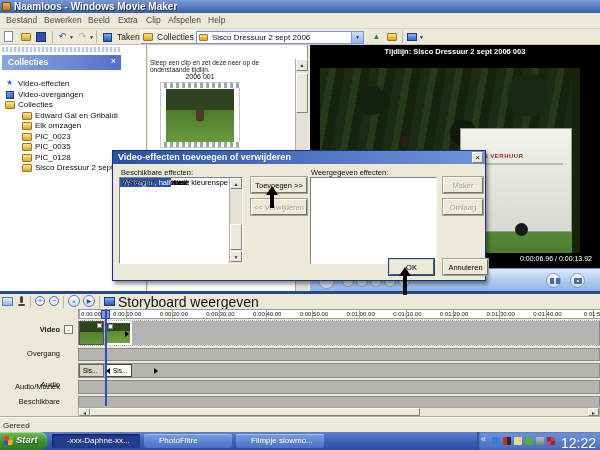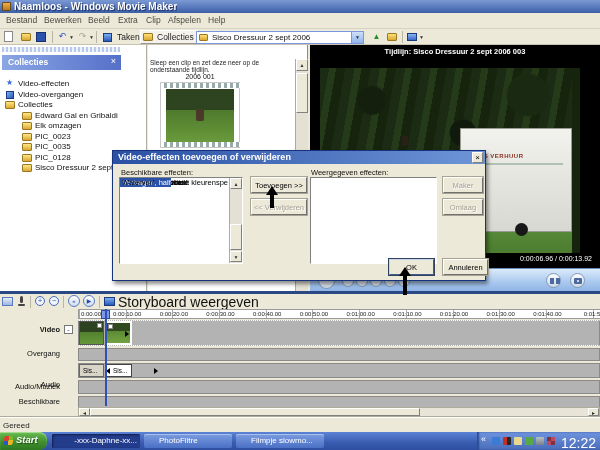--- a/index.html
+++ b/index.html
@@ -157,21 +157,21 @@
 
   
   .taskbar{left:0;top:432px;width:600px;height:18px;background:linear-gradient(#5b82d4,#3a5cb0 60%,#2d4da0);}
   .startbtn{left:0;top:0;width:47px;height:18px;border-radius:0 8px 8px 0;
     background:linear-gradient(#6abc54,#3d8c2c 60%,#2f7a22);box-shadow:inset 0 1px 1px #a8e090;}
   .startlbl{left:16px;top:2px;color:#fff;font-size:9.5px;font-weight:bold;font-style:italic;text-shadow:1px 1px 1px #1c4a12;}
   .flag{left:4px;top:4px;width:9px;height:9px;border-radius:2px;transform:skewX(-6deg);
     background:conic-gradient(#78b828 0 25%,#f0b428 0 50%,#2858c8 0 75%,#e03c28 0);}
   .taskbtn{top:2px;height:14px;border-radius:2px;background:linear-gradient(#7c9ce0,#4a70c4);
     box-shadow:inset 0 1px 0 #a8c0ee;color:#fff;font-size:8px;padding:2px 3px 0 15px;width:88px;}
-  .taskbtn.active{background:#243c8c;box-shadow:inset 1px 1px 2px #101e4a;text-align:right;}
+  .taskbtn.active{background:#243c8c;box-shadow:inset 1px 1px 2px #101e4a;}
   .tray{left:477px;top:0;width:123px;height:18px;background:linear-gradient(#6f94de,#4a6cba);
     box-shadow:inset 2px 0 2px #2c4a92;}
   .trayico{top:5px;width:8px;height:8px;border-radius:1px;}
   .clock{right:4px;top:3px;color:#fff;font-size:14px;}
   .chev{left:4px;top:2px;color:#fff;font-size:9px;}
 </style>
 </head>
 <body>
 
 <div id="screen">

